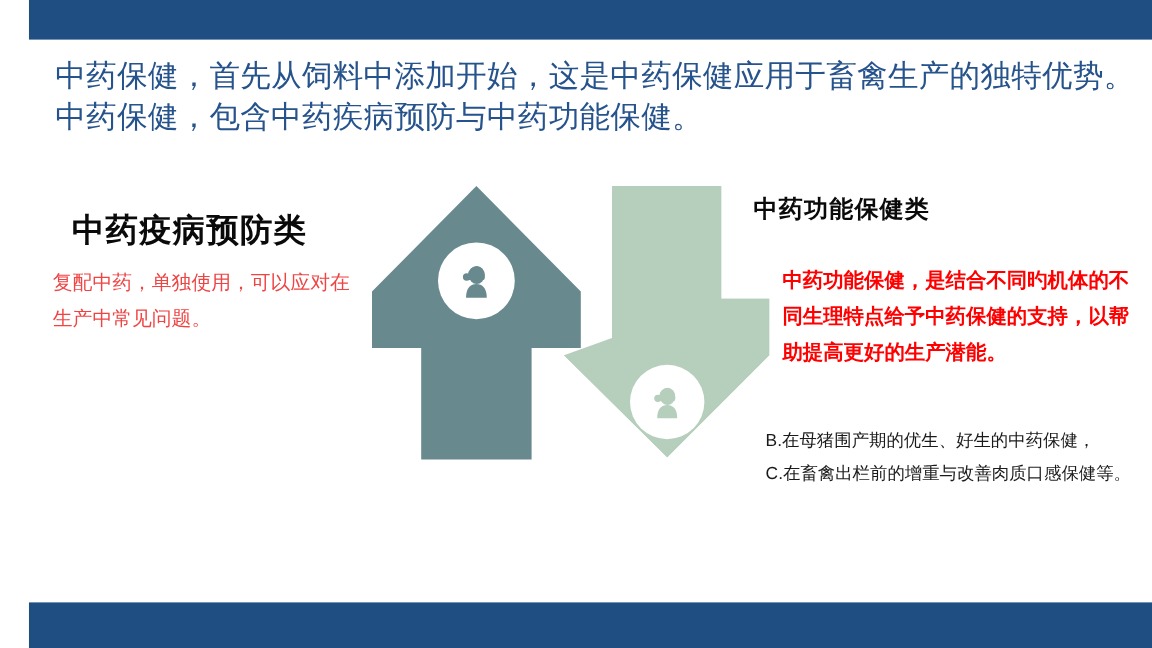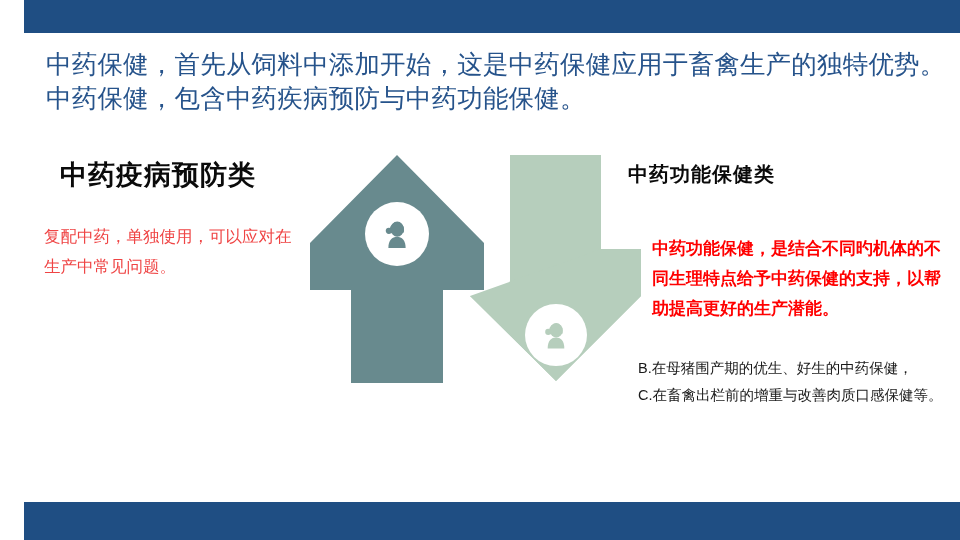--- a/index.html
+++ b/index.html
@@ -47,21 +47,21 @@
   
   .section-heading {
     position: absolute;
     color: #0a0a0a;
     font-weight: bold;
     letter-spacing: 1px;
     white-space: nowrap;
   }
   #heading-left {
     left: 36px;
-    top: 157px;
+    top: 174px;
     font-size: 27px;
   }
   #heading-right {
     left: 604px;
     top: 161px;
     font-size: 20px;
   }
 
   
   #left-body {
@@ -71,21 +71,21 @@
     width: 252px;
     color: #ef4444;
     font-size: 16.5px;
     line-height: 30px;
   }
 
   
   #right-red-body {
     position: absolute;
     left: 628px;
-    top: 234px;
+    top: 219px;
     width: 300px;
     color: #FF0000;
     font-weight: bold;
     font-size: 17px;
     line-height: 30px;
   }
 
   
   #right-list {
     position: absolute;

